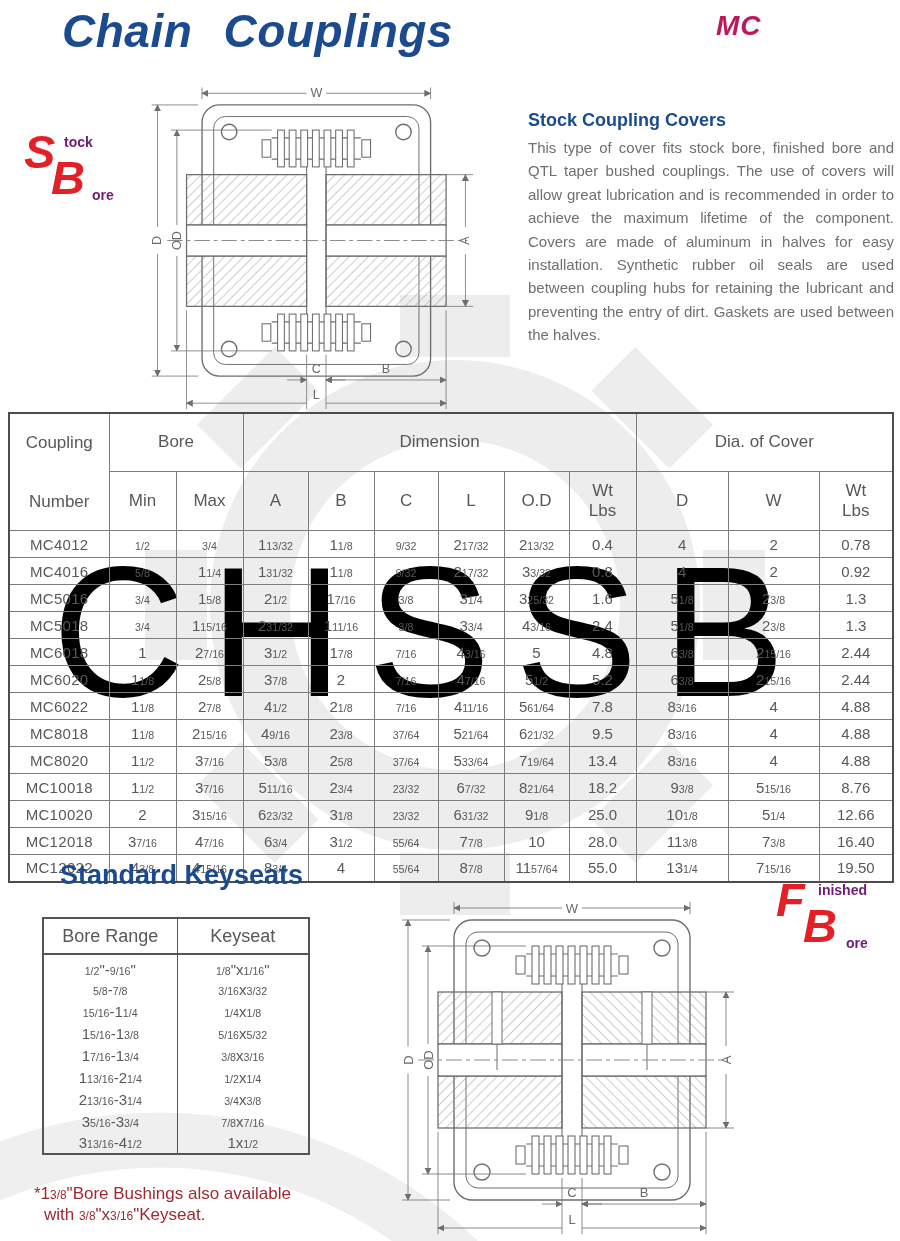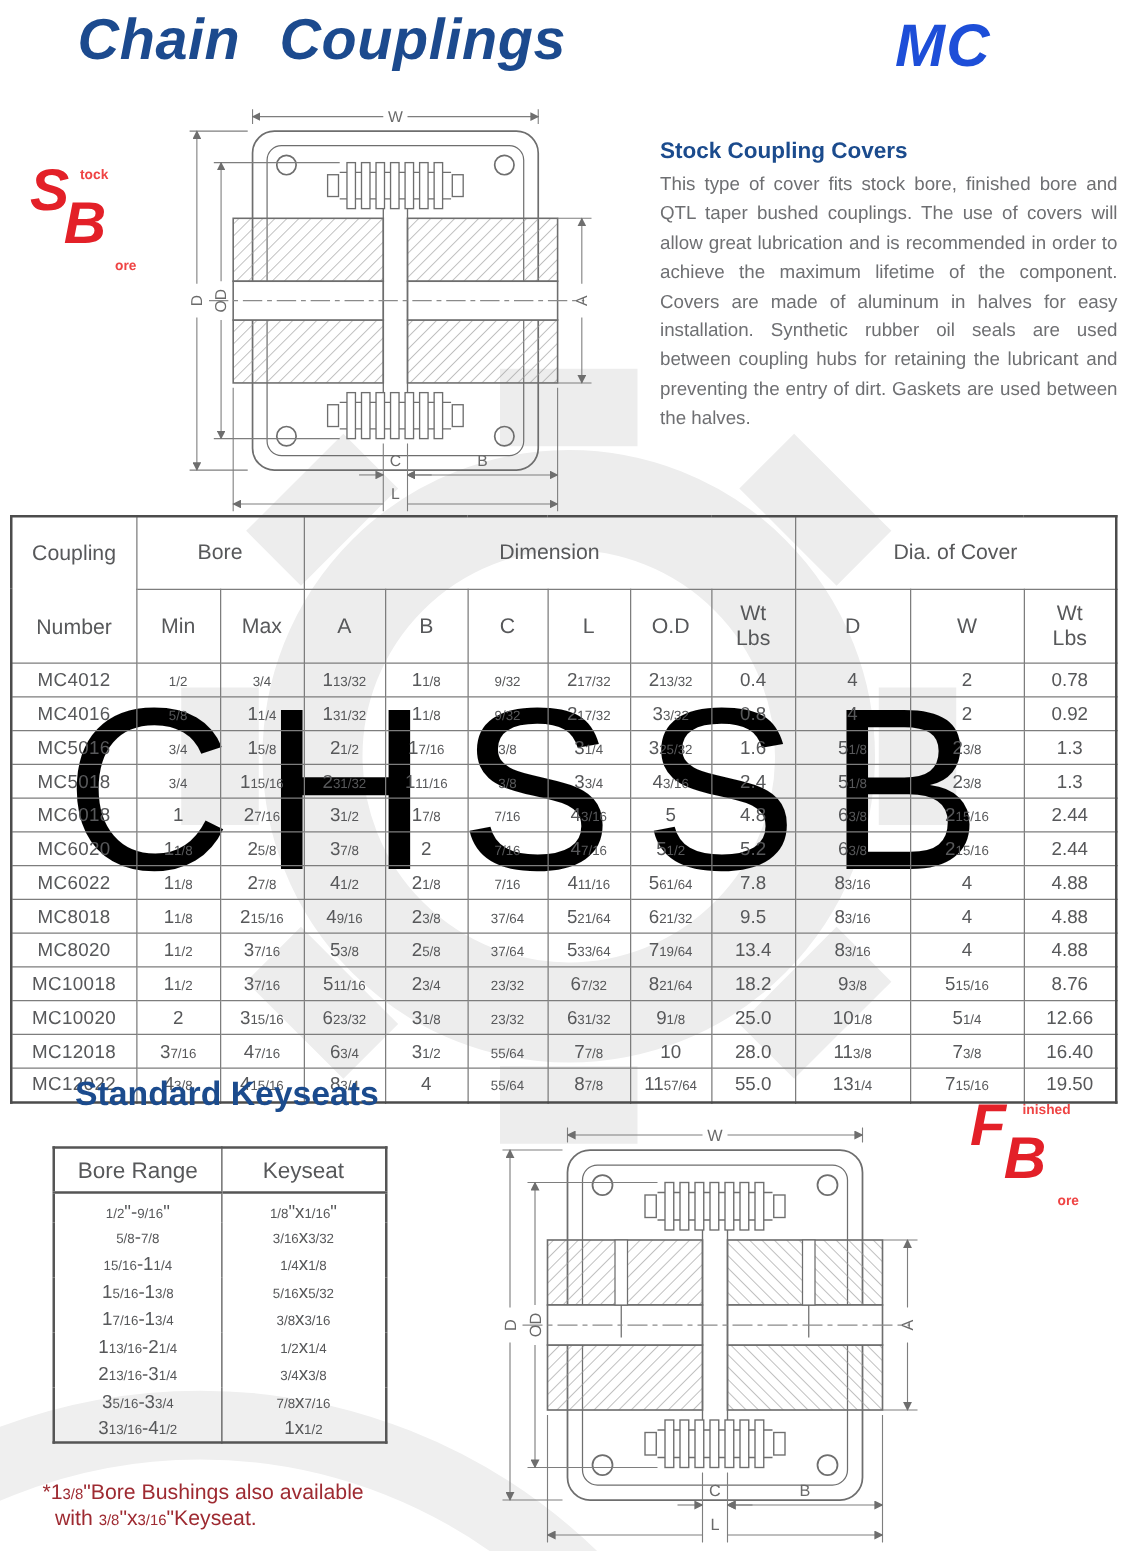--- a/index.html
+++ b/index.html
@@ -10,35 +10,35 @@
   }
   .ct { position:absolute; z-index:1; }
   .wm { position:absolute; z-index:0; }
 
   
   .page-title {
     left:62px; top:4px; font-size:46px; font-style:italic; font-weight:bold;
     color:#1c4a8e; word-spacing:18px; letter-spacing:0.5px;
   }
   .model-code {
-    left:716px; top:10px; font-size:48px; font-style:italic; font-weight:bold;
-    color:#1d4ed8; letter-spacing:1px;
+    left:716px; top:10px; font-size:28px; font-style:italic; font-weight:bold;
+    color:#be185d; letter-spacing:1px;
   }
 
   
   .brand-logo { width:120px; height:100px; }
   .brand-logo span { position:absolute; line-height:1; }
   .brand-logo .big   { font-size:47px; font-style:italic; font-weight:bold; color:#e32028; }
-  .brand-logo .small { font-size:11px; font-weight:bold; color:#ef4444;text-align:right; }
+  .brand-logo .small { font-size:14px; font-weight:bold; color:#701a75;text-align:right; }
   .sb-logo { left:24px;  top:128px; }
   .fb-logo { left:776px; top:876px; }
   .brand-logo .l1 { left:0;    top:0;    }
   .brand-logo .w1 { left:42px; top:7px;  }
   .brand-logo .l2 { left:27px; top:26px; }
-  .brand-logo .w2 { left:70px; top:60px;margin-top:20px; }
+  .brand-logo .w2 { left:70px; top:60px; }
   .sb-logo .w1 { left:40px; }
   .sb-logo .w2 { left:68px; }
 
   
   .intro { left:528px; top:110px; width:366px; }
   .intro h2 { font-size:18px; font-weight:bold; color:#1b4b8d; margin-bottom:5px; }
   .intro p  { font-size:15px; color:#6e6f72; line-height:1.56; text-align:justify; }
 
   
   .drawing { z-index:1; }

